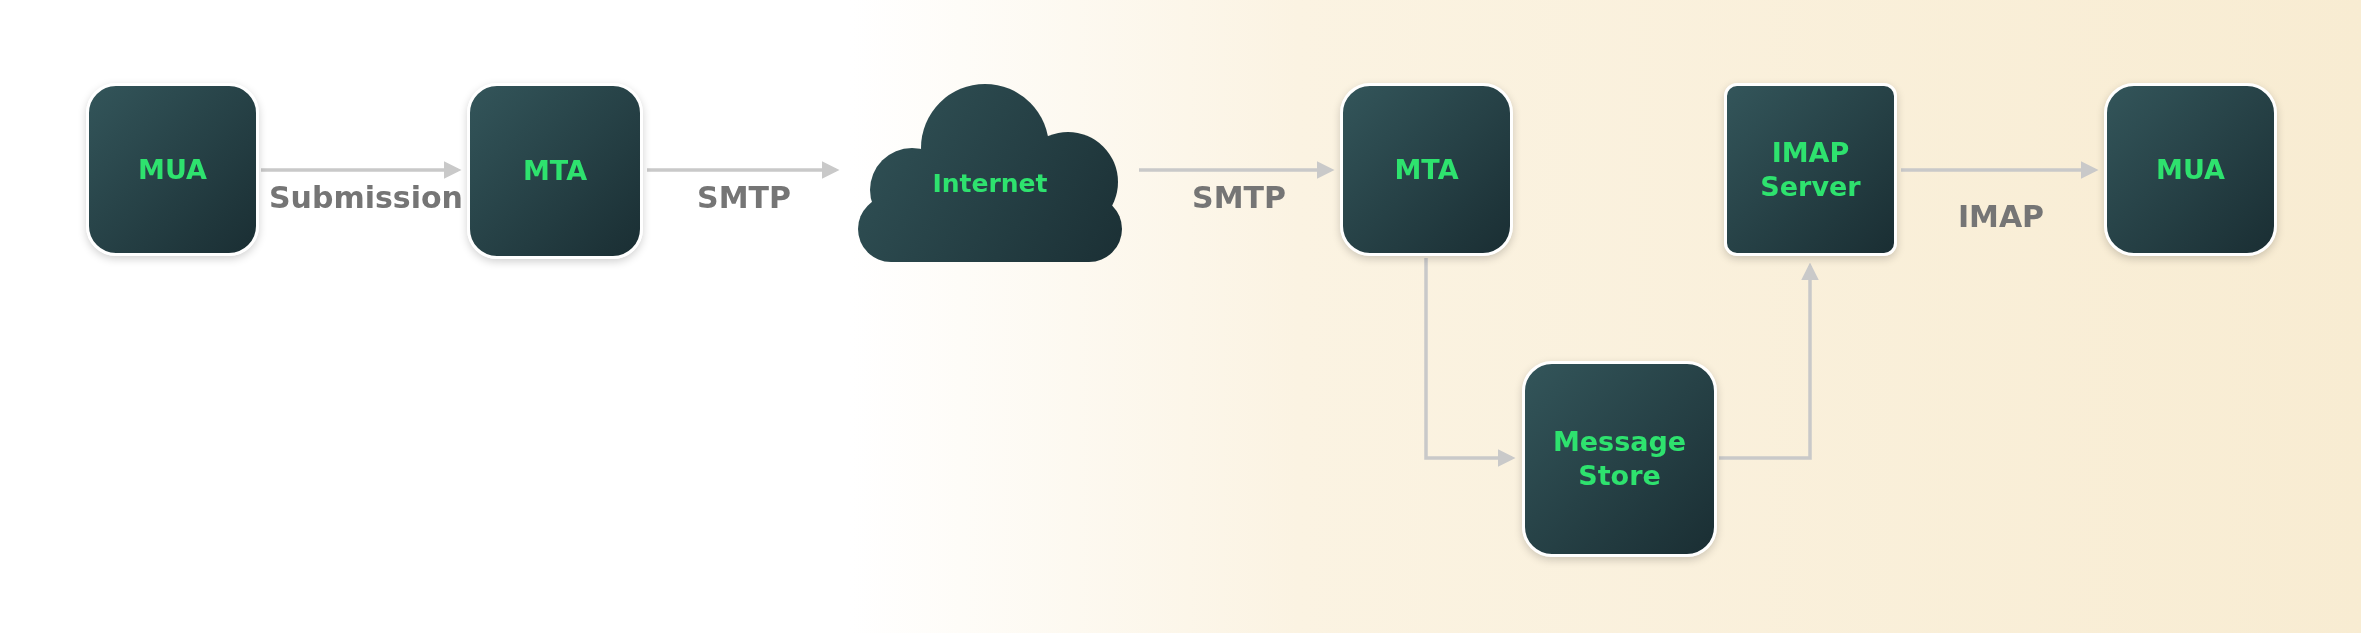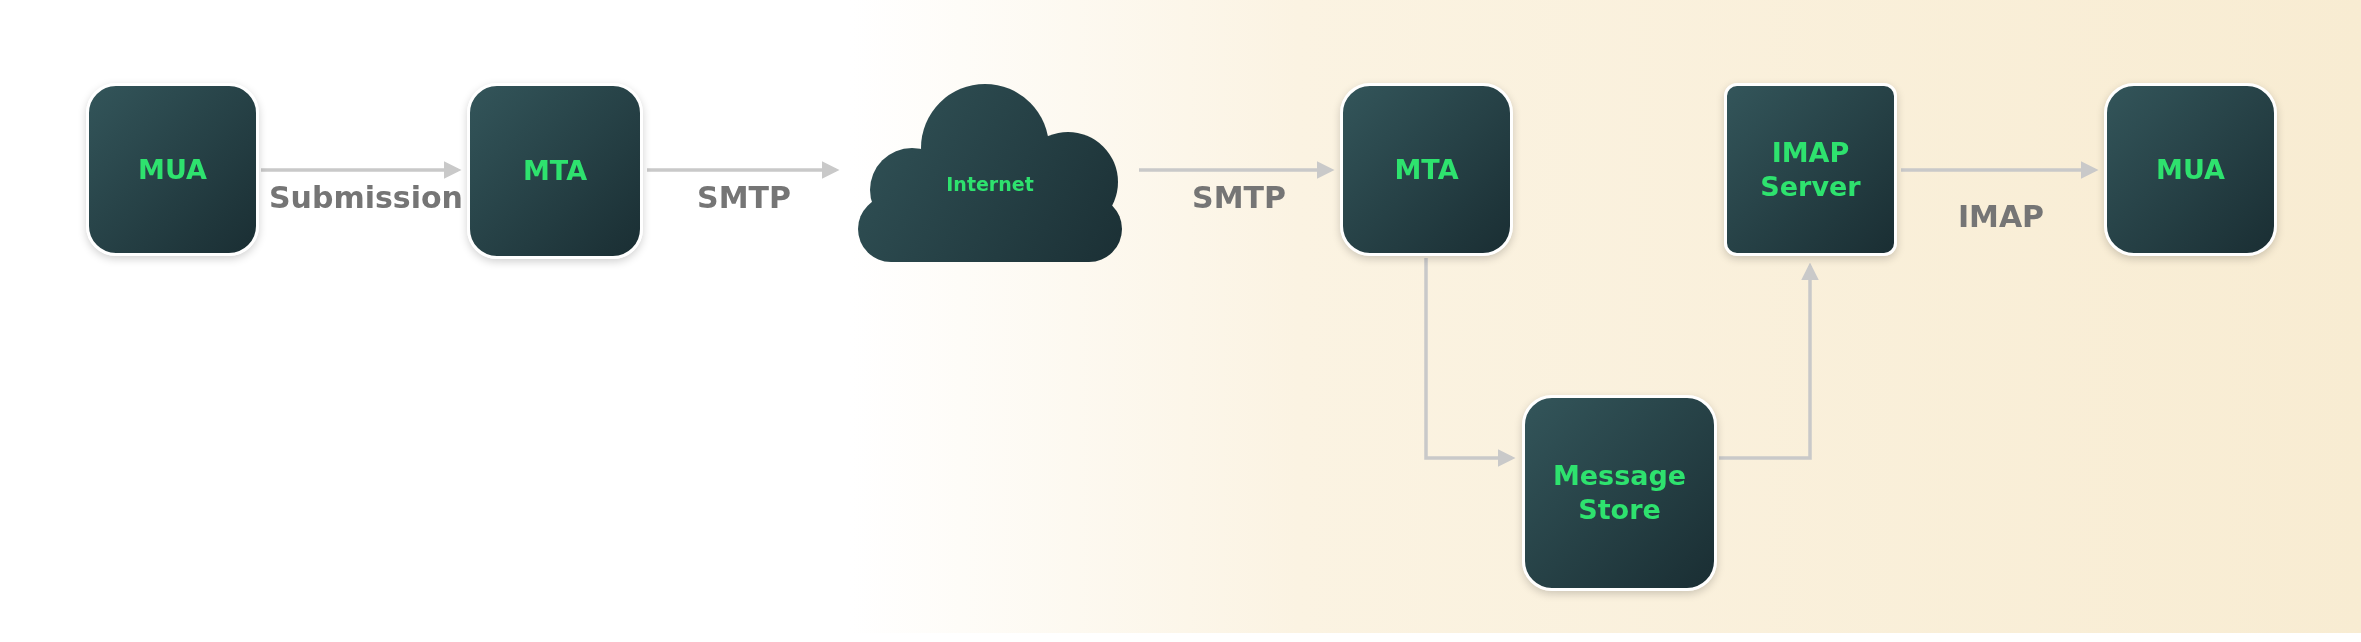--- a/index.html
+++ b/index.html
@@ -43,30 +43,30 @@
     color:var(--node-text);
     background:linear-gradient(135deg,var(--box-light) 0%,var(--box-dark) 100%);
     border:3px solid #ffffff;
     border-radius:30px;
     box-shadow:0 3px 8px rgba(0,0,0,0.18);
     padding:0 14px;
   }
   .n-mua-left {left:86px;  top:83px; width:173px;height:173px;}
   .n-mta-left {left:467px; top:83px; width:176px;height:176px;}
   .n-mta-right{left:1340px;top:83px; width:173px;height:173px;}
-  .n-store    {left:1522px;top:361px;width:195px;height:196px;margin-top:34px;}
+  .n-store    {left:1522px;top:361px;width:195px;height:196px;}
   .n-imap     {left:1724px;top:83px; width:173px;height:173px;border-radius:13px;}
   .n-mua-right{left:2104px;top:83px; width:173px;height:173px;}
   .cloud-label{
     position:absolute;
     left:888px;top:166px;width:204px;height:36px;
     line-height:36px;
     text-align:center;
     font-weight:bold;
-    font-size:19px;
+    font-size:25px;
     color:var(--node-text);
   }
   .edge-label{
     position:absolute;
     width:220px;
     text-align:center;
     font-weight:bold;
     font-size:30px;
     color:var(--edge-label);
   }

